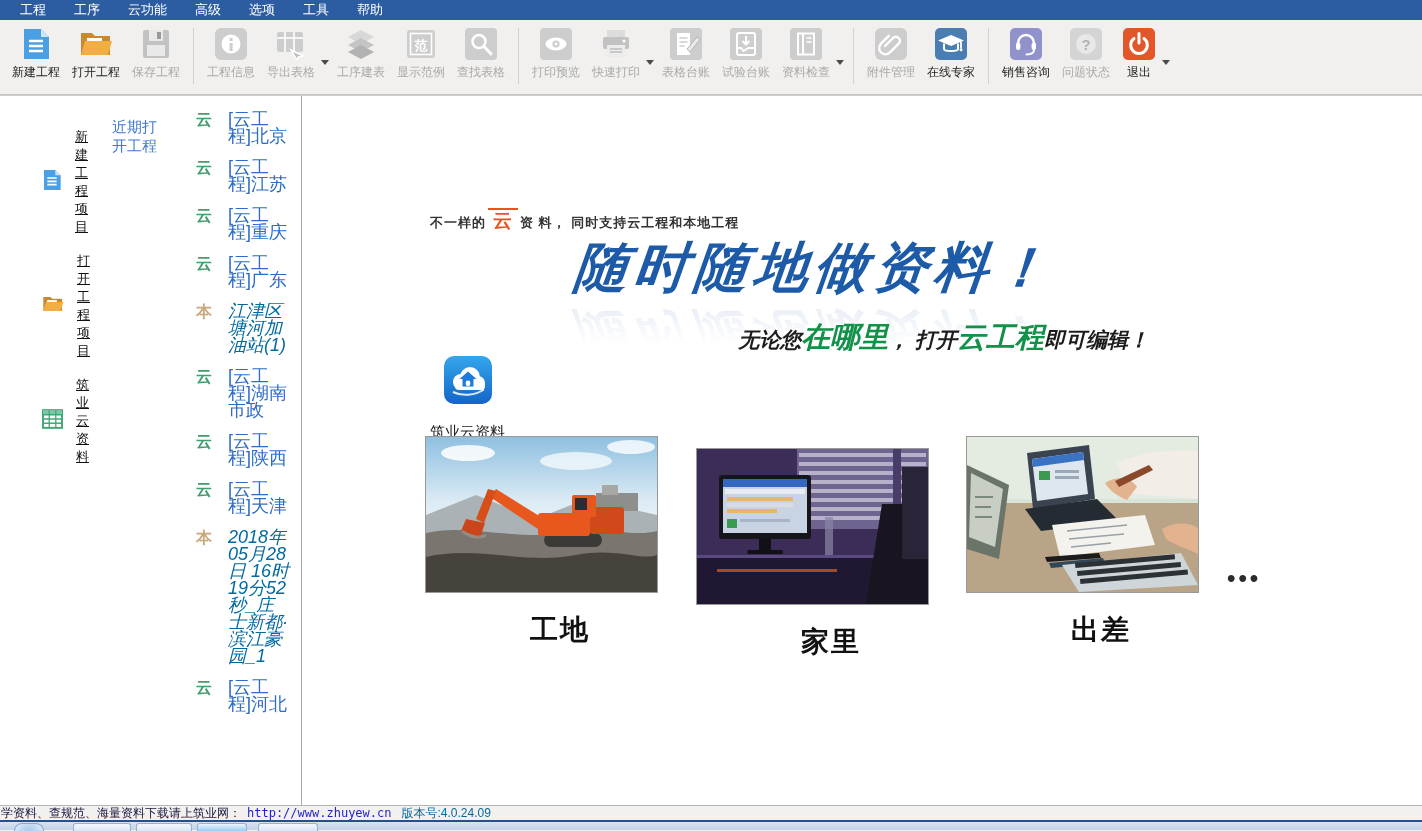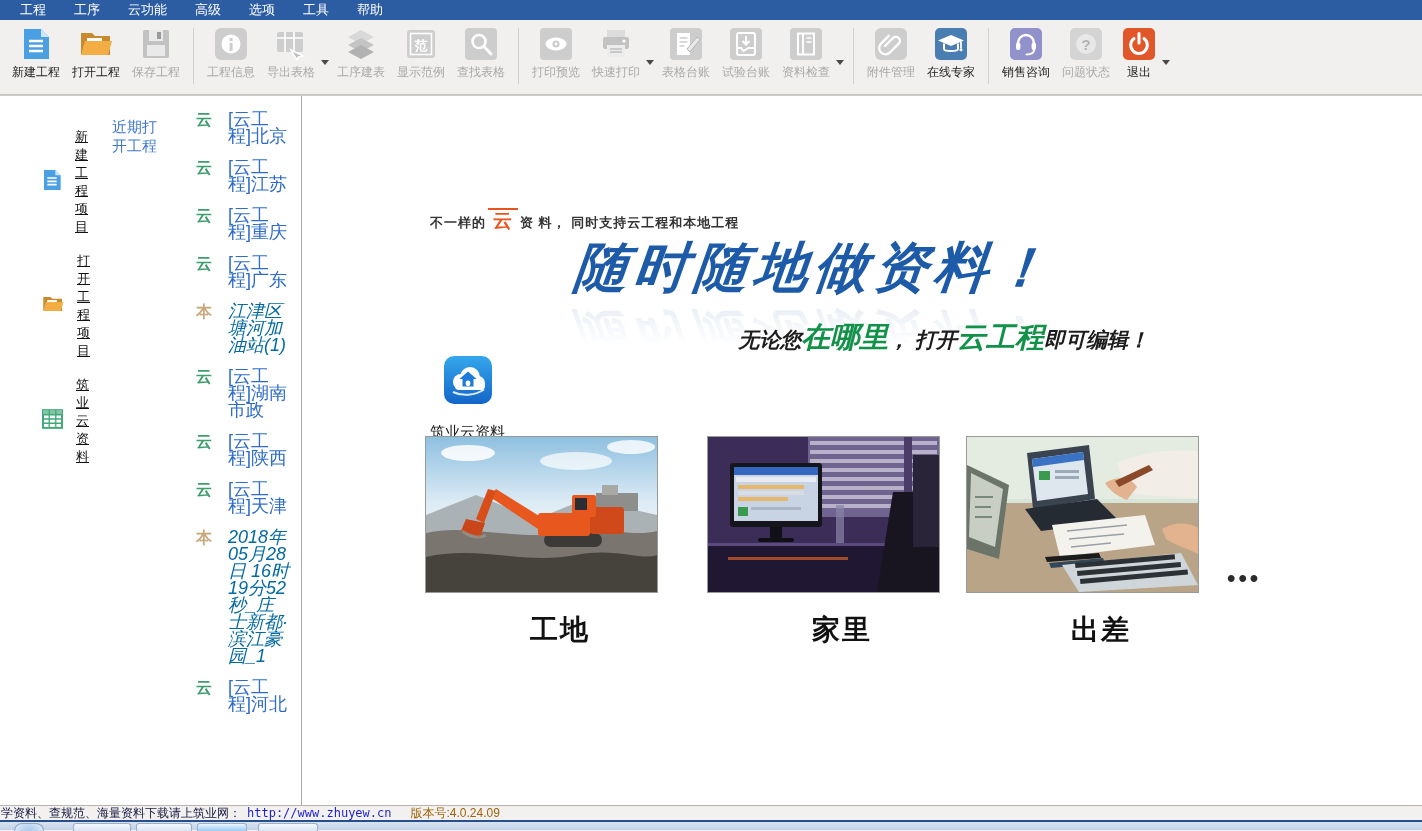--- a/index.html
+++ b/index.html
@@ -58,21 +58,21 @@
   .scene-img { width:233px; height:157px; border:1px solid #999; background:#fff; }
   .scene-img svg { display:block; }
   .scene-caption { text-align:center; font-size:28px; font-weight:bold; color:#111; margin-top:18px; letter-spacing:2px; }
   .more-dots { position:absolute; left:925px; top:468px; font-size:24px; font-weight:bold; color:#2c2c2c; letter-spacing:3px; }
 
   
   .statusbar { height:15px; background:#f2f1ef; border-top:1px solid #b8b5b1; display:flex; align-items:center;
                font-size:12px; padding-left:1px; }
   .status-text { color:#16163f; white-space:pre; }
   .status-url { color:#1f1fd0; font-family:"DejaVu Sans Mono","Liberation Mono",monospace; margin:0 6px; cursor:pointer; }
-  .status-version { color:#a16207; margin-left:13px;text-align:center; }
+  .status-version { color:#0369a1; margin-left:4px;text-align:center; }
 
   
   .taskbar { height:10px; background:linear-gradient(#d9e3f1,#c2d2e8); border-top:2px solid #274f8e; position:relative; }
   .tk-orb { position:absolute; left:14px; top:1px; width:30px; height:9px; border-radius:8px 8px 0 0;
             background:radial-gradient(circle at 50% 120%, #9fc4e8, #e4eefa); border:1px solid #8fa8c8; border-bottom:0; }
   .tk-btn { position:absolute; top:1px; height:9px; border-radius:3px 3px 0 0; background:linear-gradient(#f4f8fd,#d7e2f2);
             border:1px solid #9ab0cc; border-bottom:0; }
   .tk-btn.active { background:linear-gradient(#eaf6ff,#8fc6f0); }
 </style>
 </head>
@@ -497,21 +497,21 @@
           <rect x="149" y="61" width="12" height="12" fill="#2c2c34"></rect>
           <polygon points="118,82 70,52 64,60 112,92" fill="#e8571d"></polygon>
           <polygon points="70,54 58,86 50,82 62,52" fill="#d84e18"></polygon>
           <path d="M40 82l19 4-5 15-19-7z" fill="#c8461a"></path>
           <path d="M36 94c8 6 18 8 24 4" stroke="#9a9890" stroke-width="3" fill="none" opacity="0.7"></path>
         </svg>
       </div>
       <div class="scene-caption">工地</div>
     </div>
 
-    <div class="scene" style="left:405px;">
+    <div class="scene" style="left:394px;margin-top:12px;">
       <div class="scene-img">
         <svg width="231" height="155" viewBox="0 0 231 155">
           <rect width="231" height="155" fill="#3c2c58"></rect>
           <rect x="100" y="0" width="131" height="80" fill="#6f6490"></rect>
           <g fill="#e8e4f0" opacity="0.6">
             <rect x="102" y="4" width="127" height="4"></rect>
               <rect x="102" y="13" width="127" height="4"></rect>
             <rect x="102" y="22" width="127" height="4"></rect>
               <rect x="102" y="31" width="127" height="4"></rect>
             <rect x="102" y="40" width="127" height="4"></rect>

